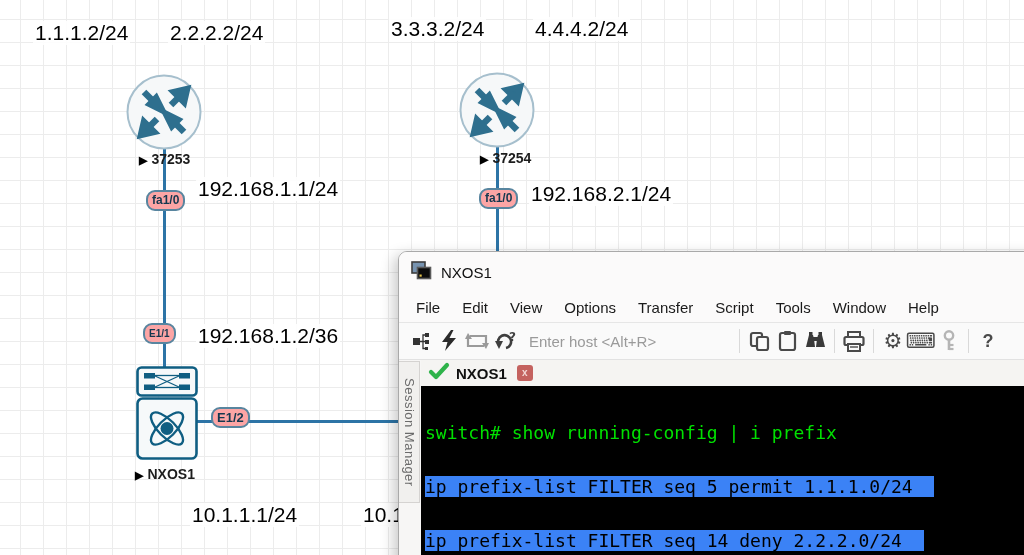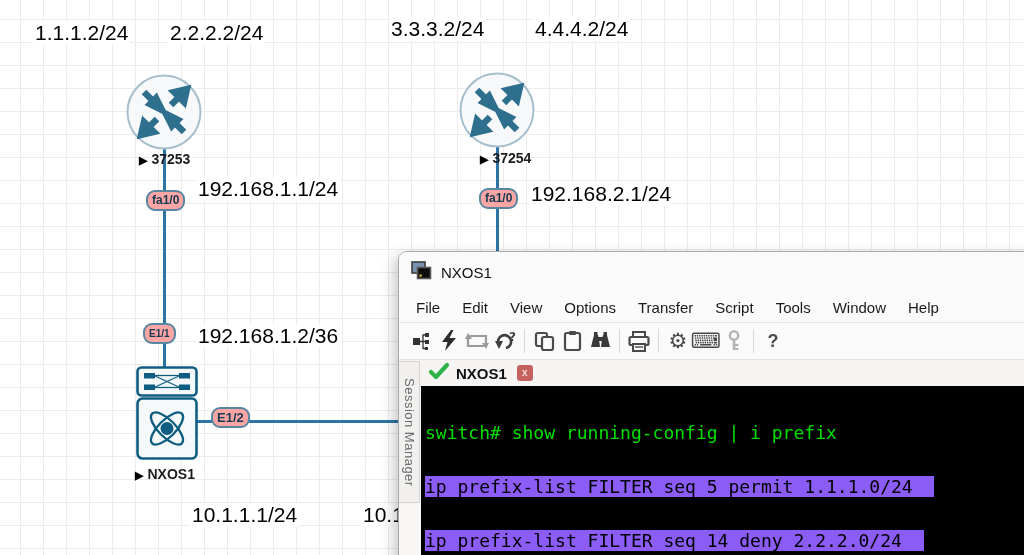--- a/index.html
+++ b/index.html
@@ -102,21 +102,21 @@
   }
 
   .terminal {
     flex:1; background:#000; overflow:hidden;
     font-family:"DejaVu Sans Mono", monospace;
     font-size:18px; line-height:18px; color:#00e000;
     padding:2px 0 0 4px; white-space:pre;
   }
   .term-line { height:18px; white-space:pre; }
   .term-line span { white-space:pre; }
-  .term-line.sel span { background:#8b5cf6; color:#000; }
+  .term-line.sel span { background:#3b82f6; color:#000; }
 </style>
 </head>
 <body>
 
 <div class="link v" style="left:163px; top:149px; height:219px;"></div>
 <div class="link v" style="left:496px; top:147px; height:106px;"></div>
 <div class="link h" style="left:197px; top:420px; width:203px;"></div>
 
 <div class="node" style="left:126px; top:74px;">
   <svg width="76" height="76" viewBox="0 0 76 76">
@@ -251,20 +251,21 @@
         <polygon points="3,1 0,7 7,7" fill="#9a9a9a"></polygon>
       </svg>
     </span>
     <span class="tb-icon">
       <svg width="24" height="20" viewBox="0 0 24 20">
         <path d="M6 14 A6.5 6.5 0 1 1 13 17" stroke="#3f3f3f" stroke-width="2.6" fill="none"></path>
         <polygon points="2,10 10,10 6,18" fill="#3f3f3f"></polygon>
         <text x="16" y="10" font-size="12" font-weight="bold" fill="#3f3f3f" font-family="DejaVu Sans, sans-serif">?</text>
       </svg>
     </span>
+    <span class="hostbar">Enter host &lt;Alt+R&gt;</span>
 
     <span class="tb-sep"></span>
     <span class="tb-icon">
       <svg width="21" height="21" viewBox="0 0 21 21">
         <rect x="2" y="2" width="11" height="13" rx="2" fill="none" stroke="#4a4a4a" stroke-width="2.2"></rect>
         <rect x="8" y="6" width="11" height="13" rx="2" fill="#fafafa" stroke="#4a4a4a" stroke-width="2.2"></rect>
       </svg>
     </span>
     <span class="tb-icon">
       <svg width="19" height="22" viewBox="0 0 19 22">

